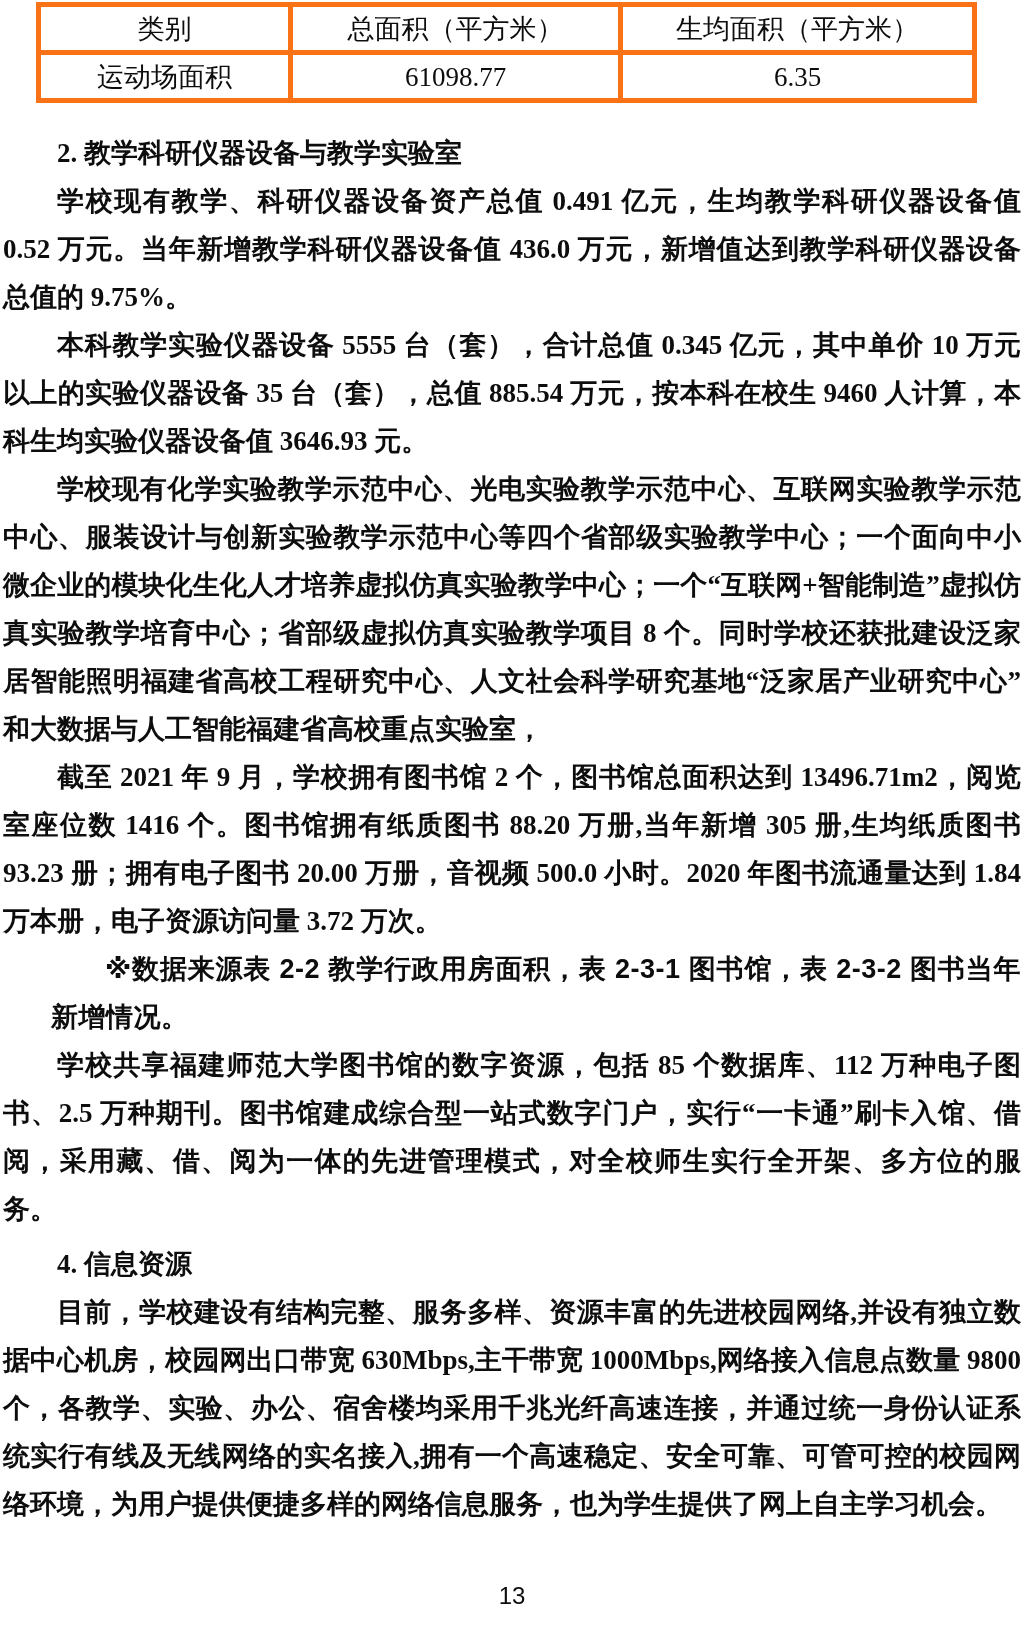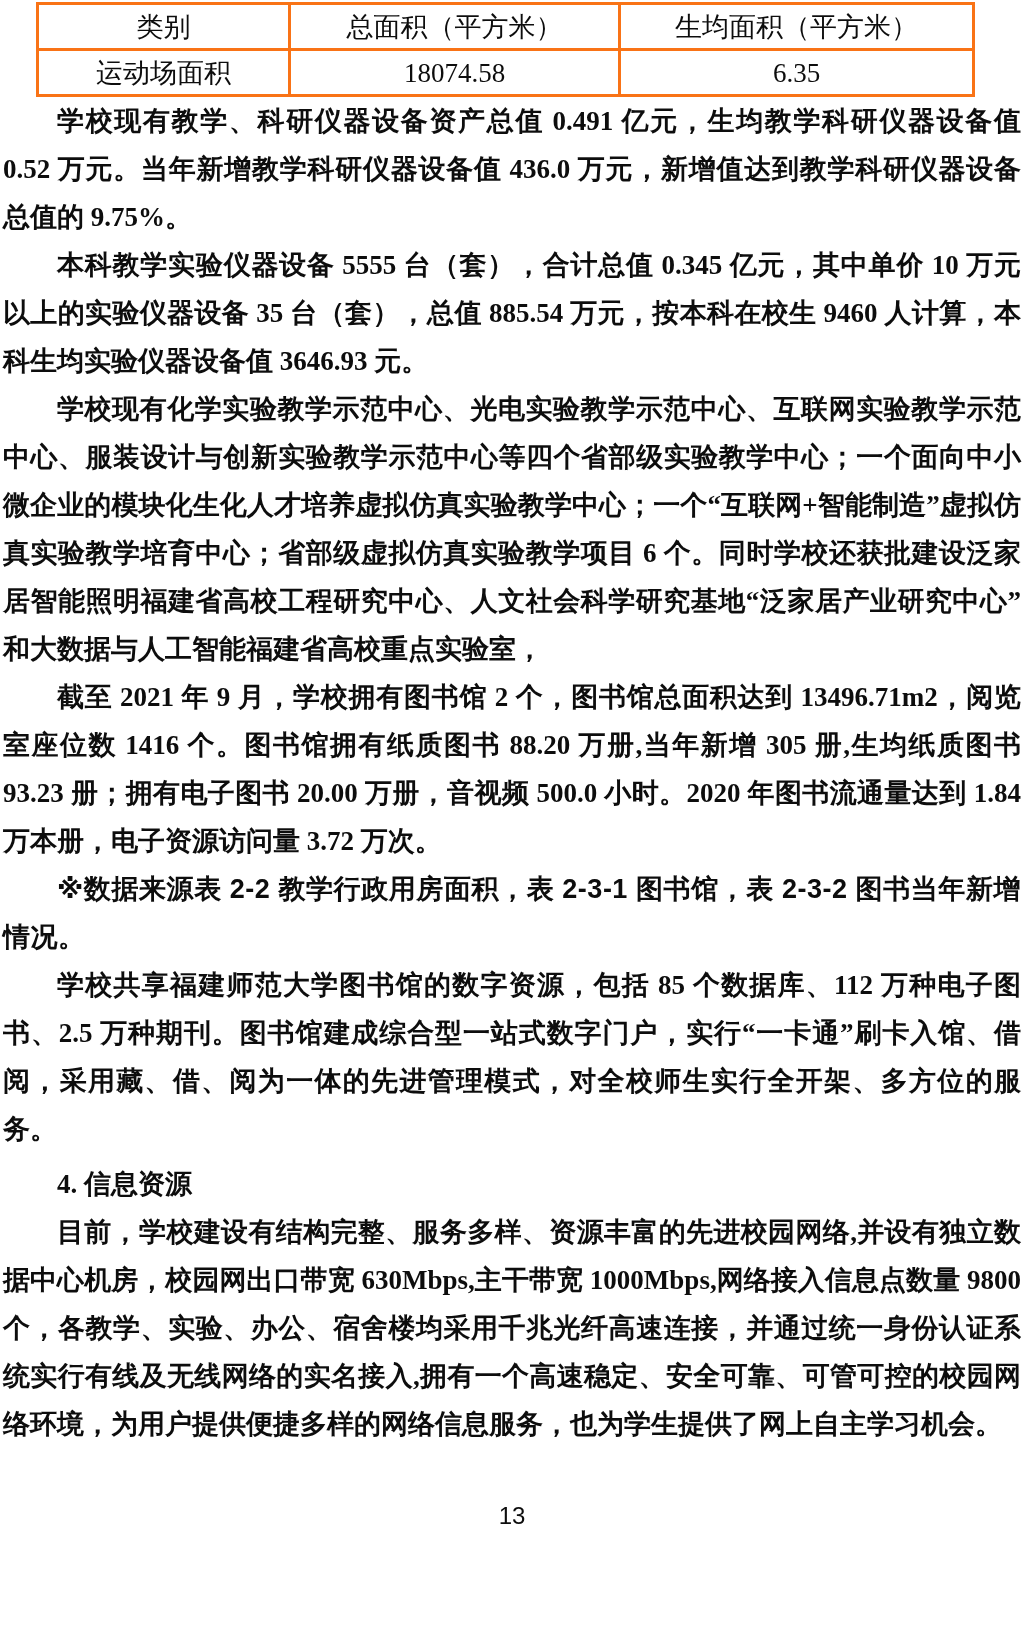--- a/index.html
+++ b/index.html
@@ -21,21 +21,21 @@
     overflow: hidden;
   }
   table.doc-table {
     border-collapse: collapse;
     table-layout: fixed;
     width: 936px;
     margin-left: 33px;
     border: 3px solid #000;
   }
   table.doc-table td {
-    border: 3px solid #f97316;
+    border: 5px solid #f97316;
     text-align: center;
     vertical-align: middle;
     height: 43px;
     padding: 0;
     font-size: 27px;
     line-height: 30px;
   }
   col.c1 { width: 252px; }
   col.c2 { width: 330px; }
   col.c3 { width: 354px; }
@@ -47,20 +47,21 @@
   .indent { text-indent: 54px; }
   .h {
     font-weight: bold;
     margin-top: 7px;
   }
   .h-first { margin-top: 26px; }
   .note {
     font-family: "Liberation Sans", "DejaVu Sans", sans-serif;
     font-weight: bold;
     letter-spacing: 0.5px;
+    margin-left: 48px;
   }
   .footer {
     margin-top: 44px;
     text-align: center;
     font-family: "Liberation Sans", "DejaVu Sans", sans-serif;
     font-size: 24px;
   }
 </style>
 </head>
 <body>
@@ -74,32 +75,33 @@
         <col class="c3">
       </colgroup>
     <tbody>
       <tr>
         <td>类别</td>
         <td>总面积（平方米）</td>
         <td>生均面积（平方米）</td>
       </tr>
       <tr>
         <td>运动场面积</td>
-        <td>18074.58</td>
+        <td>61098.77</td>
         <td>6.35</td>
       </tr>
     </tbody>
   </table>
 
+  <p class="h h-first indent">2. 教学科研仪器设备与教学实验室</p>
 
   <p class="indent">学校现有教学、科研仪器设备资产总值 0.491 亿元，生均教学科研仪器设备值 0.52 万元。当年新增教学科研仪器设备值 436.0 万元，新增值达到教学科研仪器设备总值的 9.75%。</p>
 
   <p class="indent">本科教学实验仪器设备 5555 台（套），合计总值 0.345 亿元，其中单价 10 万元以上的实验仪器设备 35 台（套），总值 885.54 万元，按本科在校生 9460 人计算，本科生均实验仪器设备值 3646.93 元。</p>
 
-  <p class="indent">学校现有化学实验教学示范中心、光电实验教学示范中心、互联网实验教学示范中心、服装设计与创新实验教学示范中心等四个省部级实验教学中心；一个面向中小微企业的模块化生化人才培养虚拟仿真实验教学中心；一个“互联网+智能制造”虚拟仿真实验教学培育中心；省部级虚拟仿真实验教学项目 6 个。同时学校还获批建设泛家居智能照明福建省高校工程研究中心、人文社会科学研究基地“泛家居产业研究中心” 和大数据与人工智能福建省高校重点实验室，</p>
+  <p class="indent">学校现有化学实验教学示范中心、光电实验教学示范中心、互联网实验教学示范中心、服装设计与创新实验教学示范中心等四个省部级实验教学中心；一个面向中小微企业的模块化生化人才培养虚拟仿真实验教学中心；一个“互联网+智能制造”虚拟仿真实验教学培育中心；省部级虚拟仿真实验教学项目 8 个。同时学校还获批建设泛家居智能照明福建省高校工程研究中心、人文社会科学研究基地“泛家居产业研究中心” 和大数据与人工智能福建省高校重点实验室，</p>
 
 
   <p class="indent">截至 2021 年 9 月，学校拥有图书馆 2 个，图书馆总面积达到 13496.71m2，阅览室座位数 1416 个。图书馆拥有纸质图书 88.20 万册,当年新增 305 册,生均纸质图书 93.23 册；拥有电子图书 20.00 万册，音视频 500.0 小时。2020 年图书流通量达到 1.84 万本册，电子资源访问量 3.72 万次。</p>
 
   <p class="note indent">※数据来源表 2-2 教学行政用房面积，表 2-3-1 图书馆，表 2-3-2 图书当年新增情况。</p>
 
   <p class="indent">学校共享福建师范大学图书馆的数字资源，包括 85 个数据库、112 万种电子图书、2.5 万种期刊。图书馆建成综合型一站式数字门户，实行“一卡通”刷卡入馆、借阅，采用藏、借、阅为一体的先进管理模式，对全校师生实行全开架、多方位的服务。</p>
 
   <p class="h indent">4. 信息资源</p>
 

